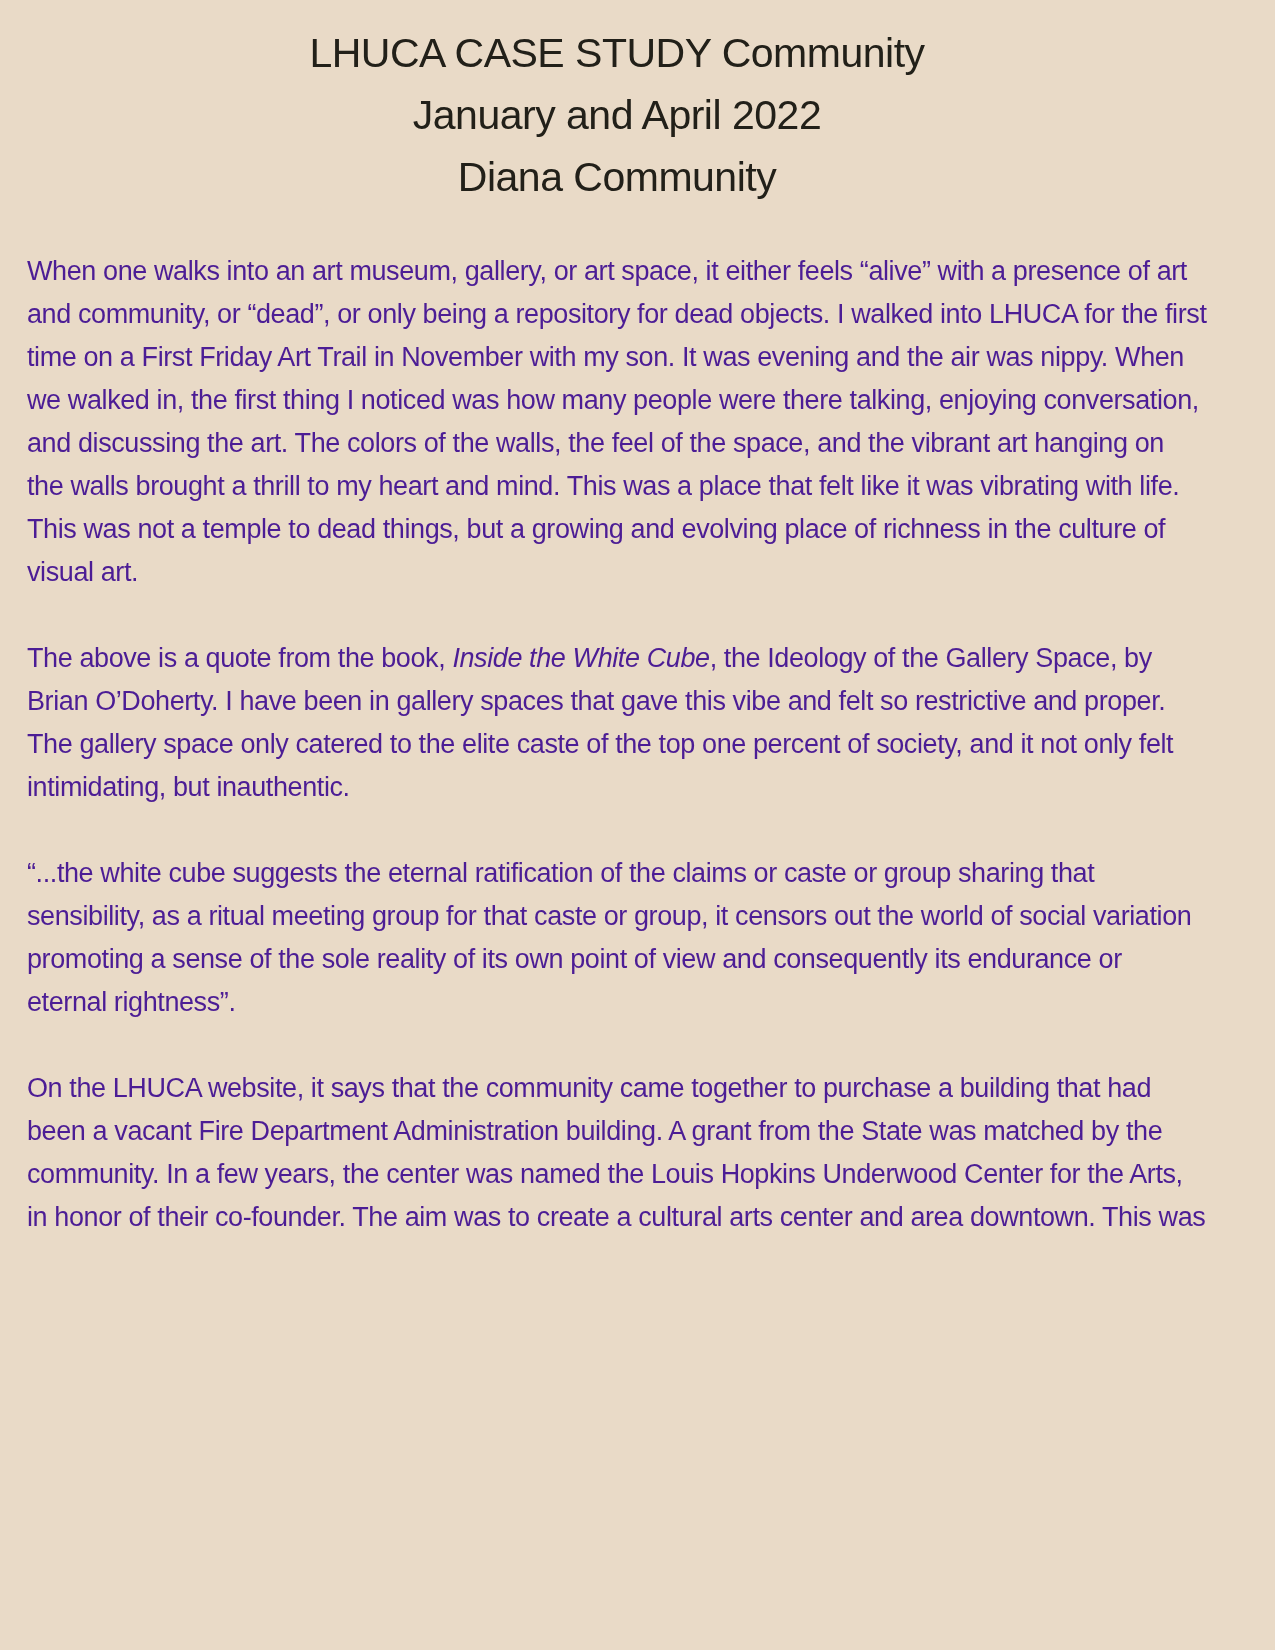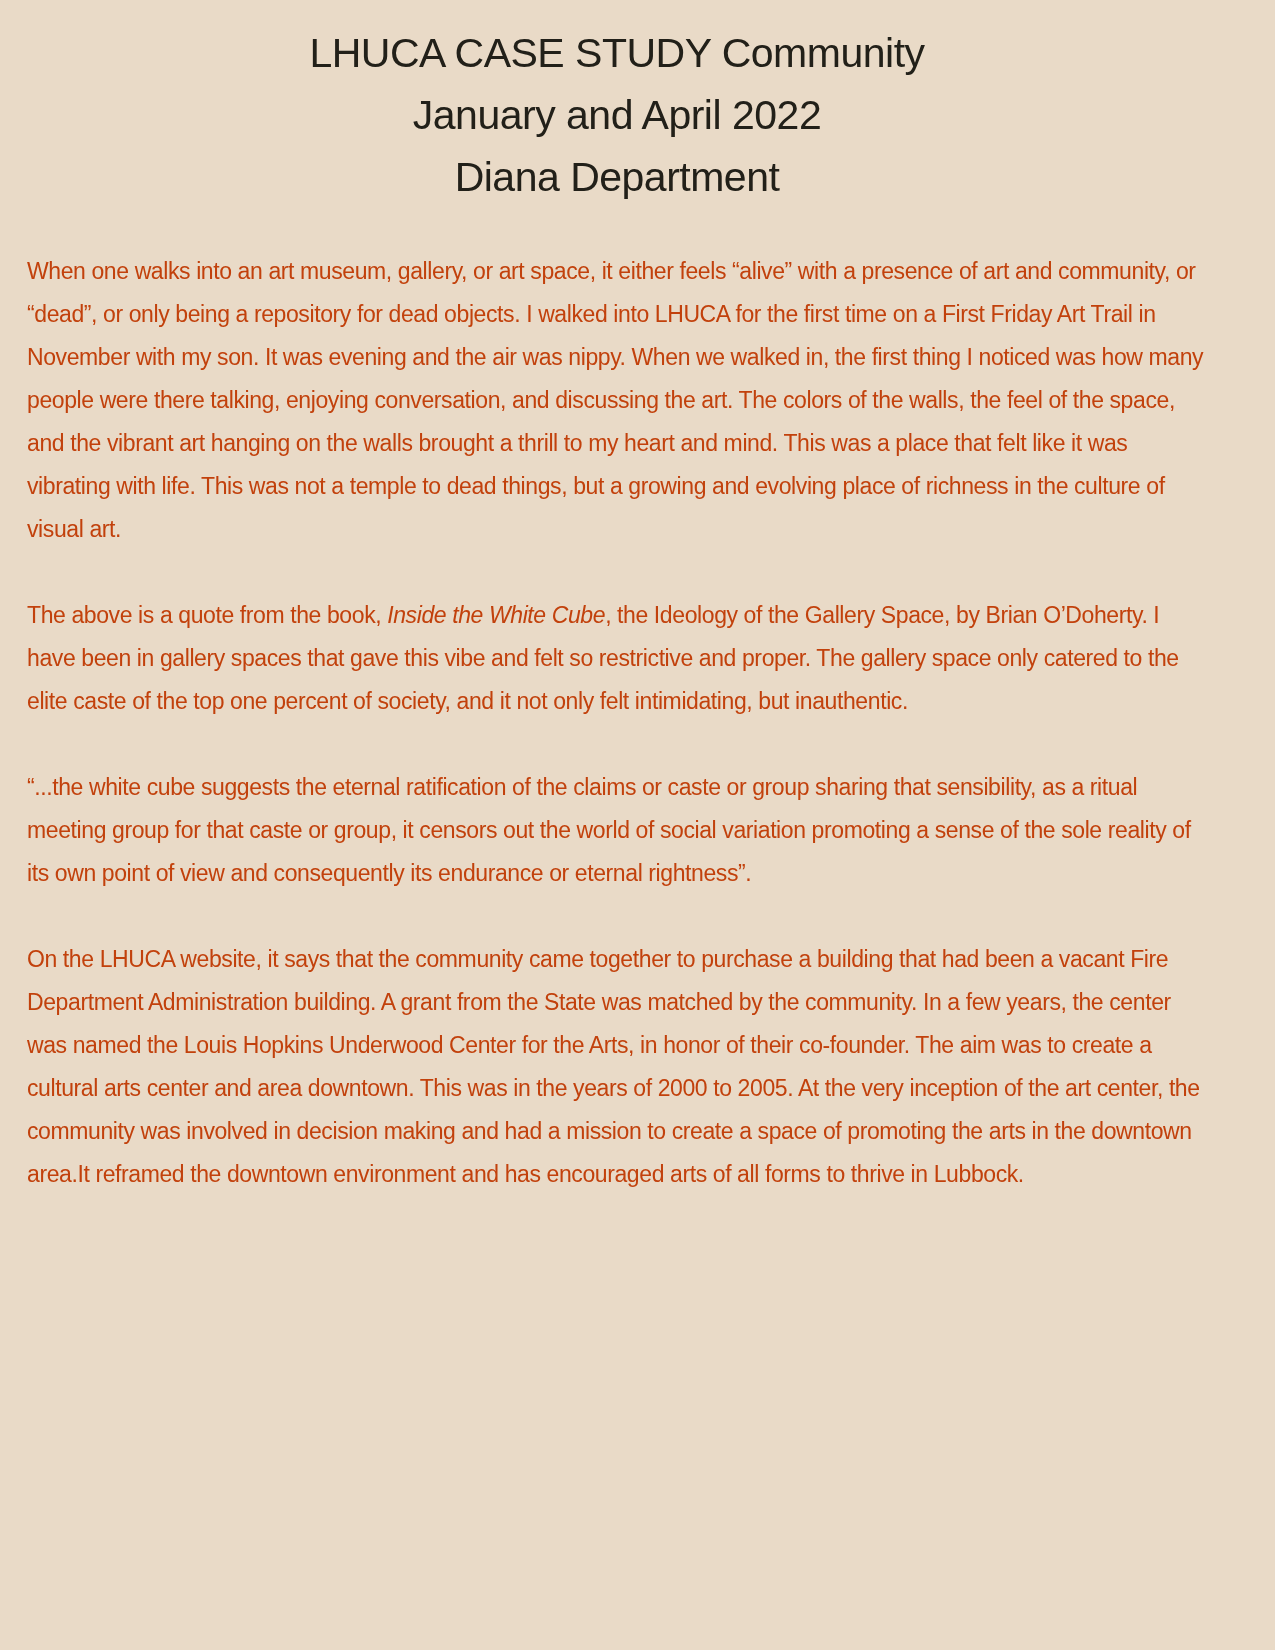--- a/index.html
+++ b/index.html
@@ -20,43 +20,43 @@
     text-align: center;
     font-size: 41px;
     line-height: 62px;
     font-weight: 400;
     letter-spacing: -0.5px;
     color: #222019;
     margin-bottom: 42px;
   }
   .title-line { white-space: nowrap; }
   .body-text p {
-    font-size: 23px;
+    font-size: 27px;
     line-height: 43px;
     font-weight: 300;
     letter-spacing: -0.4px;
-    color: #c2410c;
+    color: #4c1d95;
     margin: 0 0 43px 0;
     text-align: left;
   }
   .body-text em {
     font-style: italic;
     font-weight: 300;
   }
 </style>
 </head>
 <body>
 
 <div class="page">
   <div class="content">
 
     <header class="title-block">
       <div class="title-line">LHUCA CASE STUDY Community</div>
       <div class="title-line">January and April 2022</div>
-      <div class="title-line">Diana Department</div>
+      <div class="title-line">Diana Community</div>
     </header>
 
     <main class="body-text">
       <p>When one walks into an art museum, gallery, or art space, it either feels “alive” with a presence of art and community, or “dead”, or only being a repository for dead objects. I walked into LHUCA for the first time on a First Friday Art Trail in November with my son. It was evening and the air was nippy. When we walked in, the first thing I noticed was how many people were there talking, enjoying conversation, and discussing the art. The colors of the walls, the feel of the space, and the vibrant art hanging on the walls brought a thrill to my heart and mind. This was a place that felt like it was vibrating with life. This was not a temple to dead things, but a growing and evolving place of richness in the culture of visual art.</p>
 
       <p><span>The above is a quote from the book, </span><em>Inside the White Cube</em><span>, the Ideology of the Gallery Space, by Brian O’Doherty. I have been in gallery spaces that gave this vibe and felt so restrictive and proper. The gallery space only catered to the elite caste of the top one percent of society, and it not only felt intimidating, but inauthentic.</span></p>
 
       <p>“...the white cube suggests the eternal ratification of the claims or caste or group sharing that sensibility, as a ritual meeting group for that caste or group, it censors out the world of social variation promoting a sense of the sole reality of its own point of view and consequently its endurance or eternal rightness”.</p>
 
       <p>On the LHUCA website, it says that the community came together to purchase a building that had been a vacant Fire Department Administration building. A grant from the State was matched by the community. In a few years, the center was named the Louis Hopkins Underwood Center for the Arts, in honor of their co-founder. The aim was to create a cultural arts center and area downtown. This was in the years of 2000 to 2005. At the very inception of the art center, the community was involved in decision making and had a mission to create a space of promoting the arts in the downtown area.It reframed the downtown environment and has encouraged arts of all forms to thrive in Lubbock.</p>

